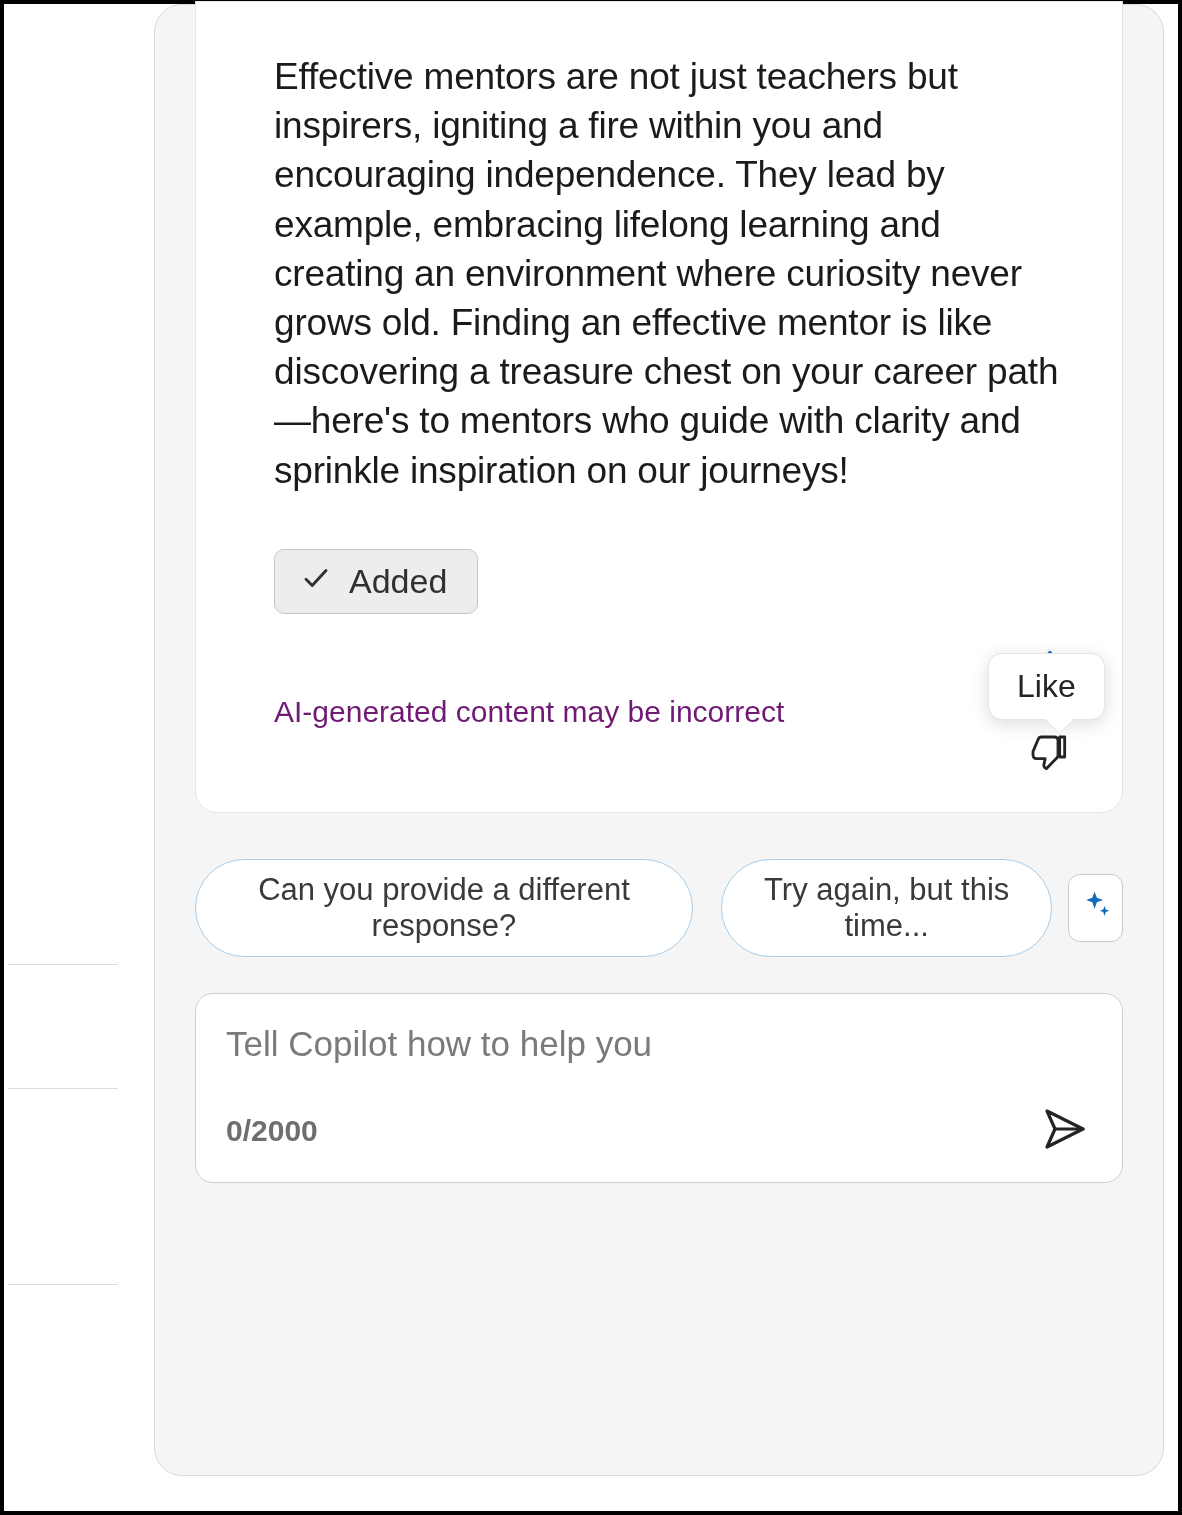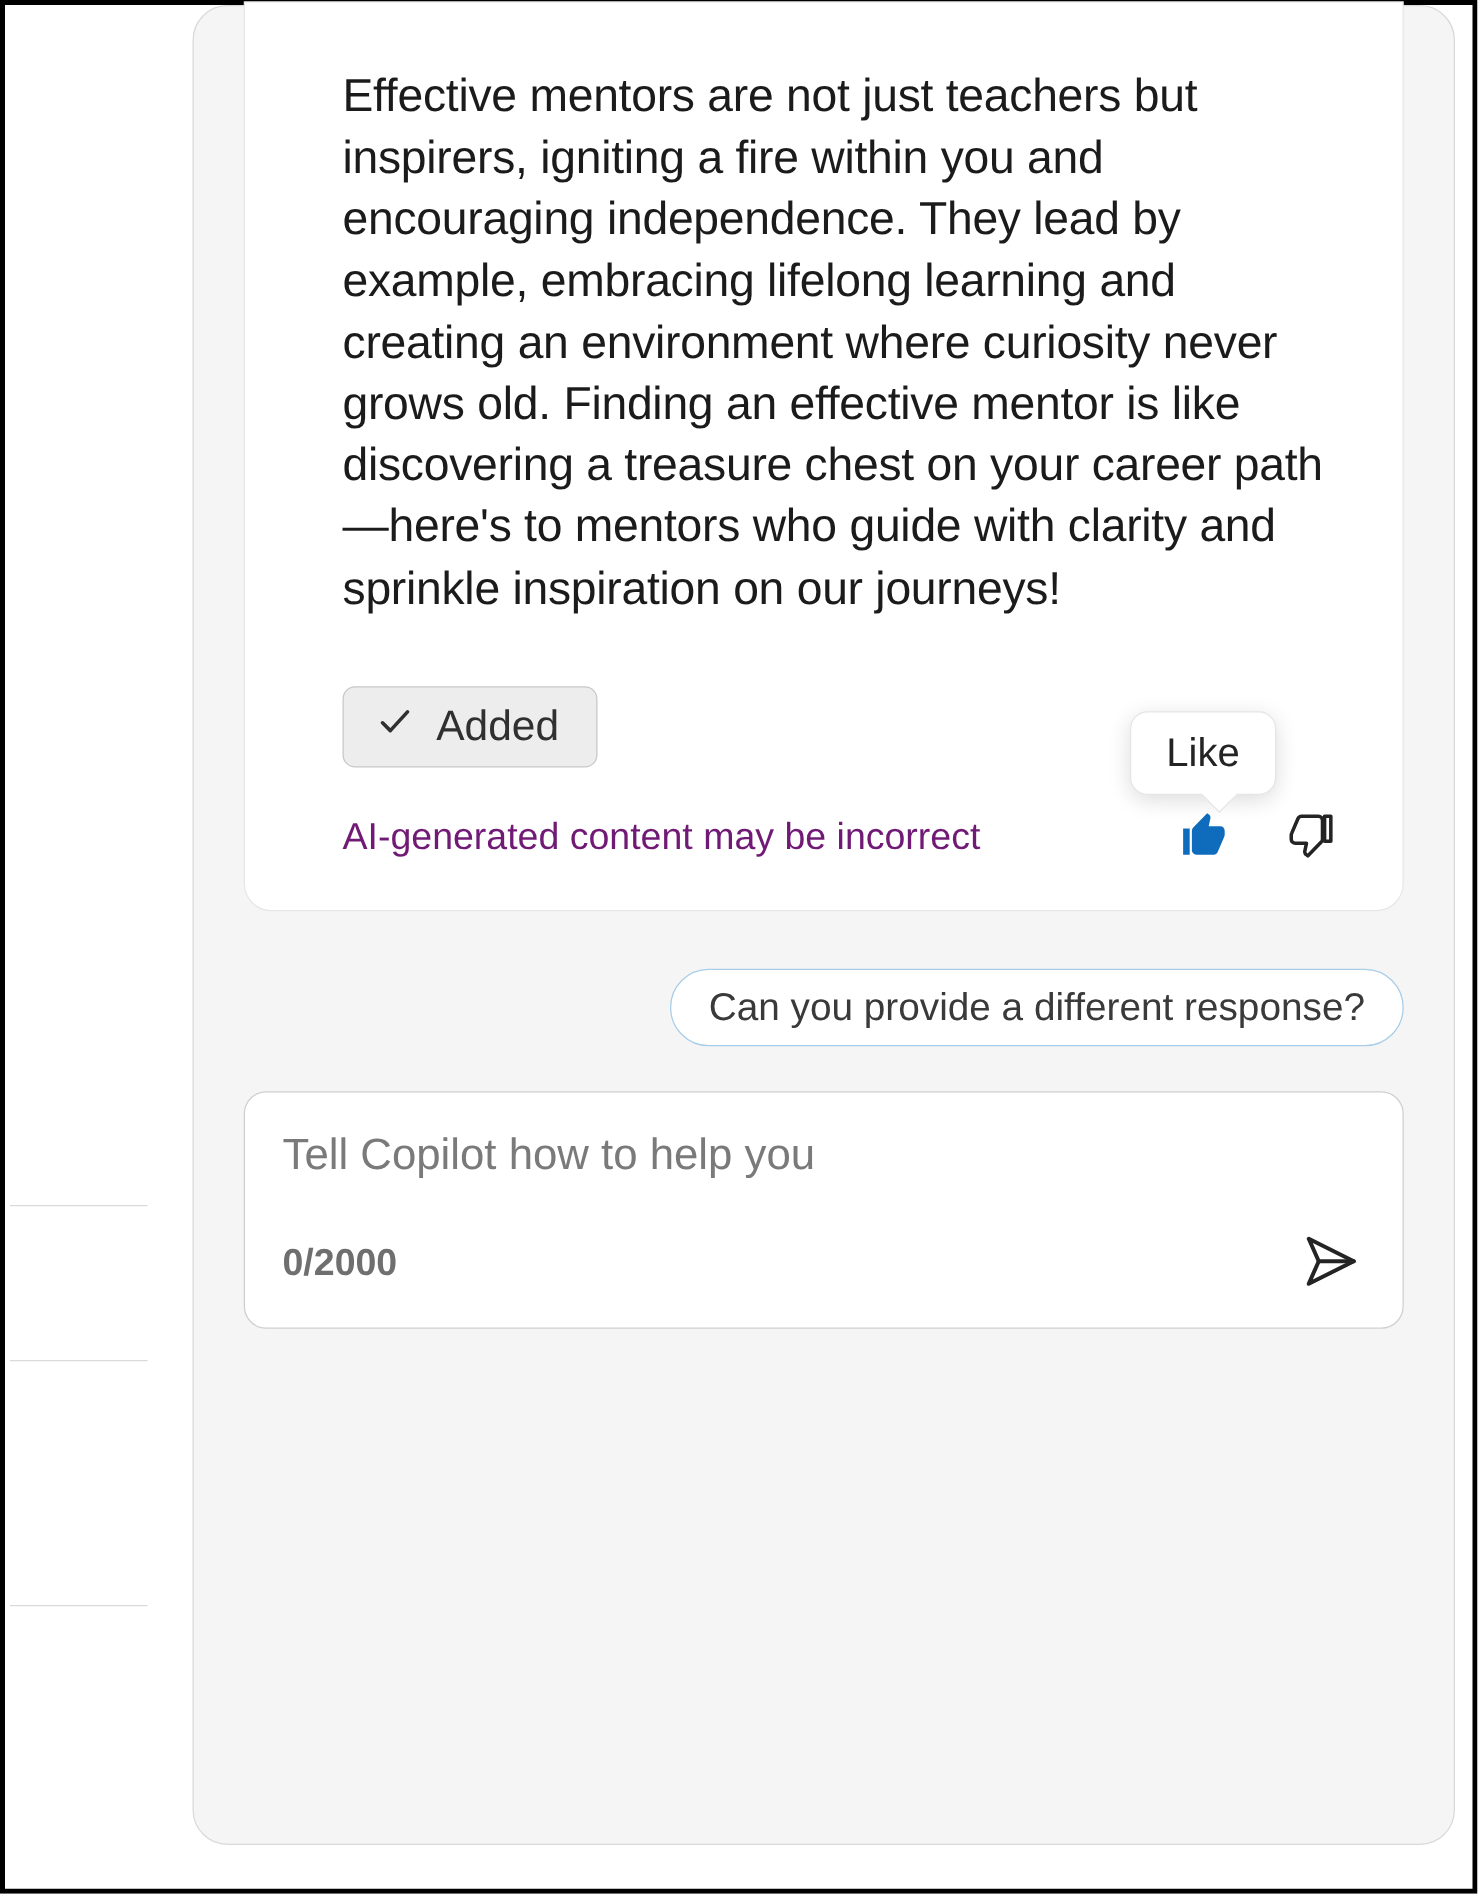--- a/index.html
+++ b/index.html
@@ -64,20 +64,21 @@
   }
   .ai-note {
     font-size: 30px;
     color: #701a75;
   }
   .feedback {
     display: flex;
     align-items: center;
     gap: 36px;
     position: relative;
+    flex-direction: column;
   }
   .fb-btn {
     width: 48px; height: 48px;
     display: flex; align-items: center; justify-content: center;
     border: none; background: transparent; cursor: pointer;
   }
   .tooltip {
     position: absolute;
     bottom: 58px;
     left: -36px;
@@ -96,21 +97,20 @@
     bottom: -11px;
     left: 60px;
     width: 20px; height: 20px;
     background: #fff;
     border-right: 1px solid #e5e5e5;
     border-bottom: 1px solid #e5e5e5;
     transform: rotate(45deg);
   }
   .suggestions {
     display: flex;
-    flex-direction: column;
     align-items: flex-end;
     gap: 28px;
     margin: 46px 20px 0 20px;
     justify-content: space-between;
   }
   .suggest-row { display: flex; gap: 16px; align-items: center; }
   .suggest-pill {
     background: #fff;
     border: 1.5px solid #a7cde8;
     border-radius: 999px;
@@ -208,20 +208,30 @@
                   <path d="M22 3h-3v12h3V3zM3 14c0 1.1.9 2 2 2h5.3l-.8 3.8v.3c0 .4.2.8.4 1.1L11 22l6.4-6.6c.4-.4.6-.9.6-1.4V5c0-1.1-.9-2-2-2H8c-.8 0-1.5.5-1.8 1.2L3.3 11c-.2.3-.3.7-.3 1v2z"></path>
                 </svg>
             </span>
           </button>
         </div>
       </div>
     </div>
 
     <div class="suggestions">
       <button class="suggest-pill">Can you provide a different response?</button>
+      <div class="suggest-row">
+        <button class="suggest-pill">Try again, but this time...</button>
+        <button class="sparkle-btn">
+          <span>
+            <svg width="34" height="34" viewBox="0 0 24 24" fill="#0f6cbd">
+                <path d="M11 2l1.6 4.2L17 7.8l-4.4 1.6L11 14l-1.6-4.6L5 7.8l4.4-1.6L11 2zm7 10l.9 2.4 2.4.9-2.4.9L18 19l-.9-2.8-2.4-.9 2.4-.9L18 12z"></path>
+              </svg>
+          </span>
+        </button>
+      </div>
     </div>
 
     <div class="composer">
       <input class="composer-input" type="text" placeholder="Tell Copilot how to help you" style="">
       <div class="composer-bottom">
         <div class="counter">0/2000</div>
         <button class="send-btn">
           <span>
             <svg width="48" height="48" viewBox="0 0 24 24" fill="none" stroke="#242424" stroke-width="1.6" stroke-linejoin="round" stroke-linecap="round">
                 <path d="M3 3l18 9-18 9 4-9-4-9z"></path>

